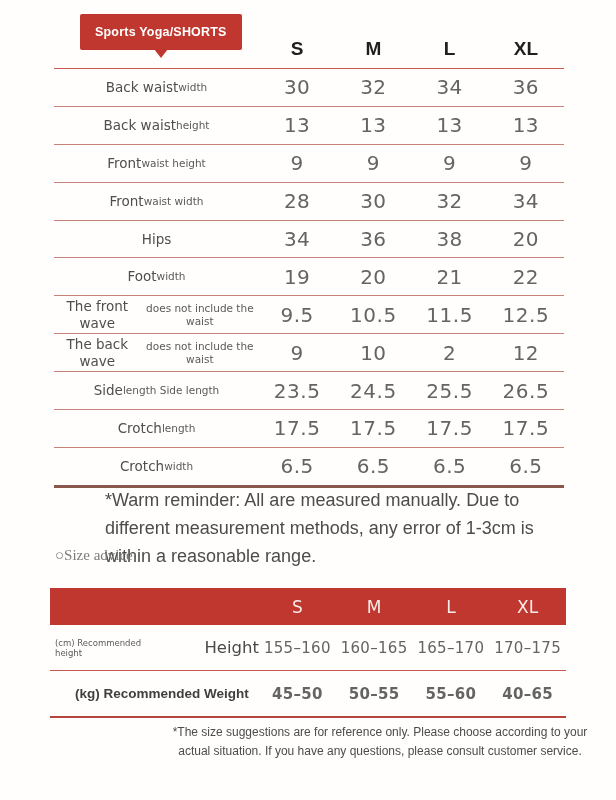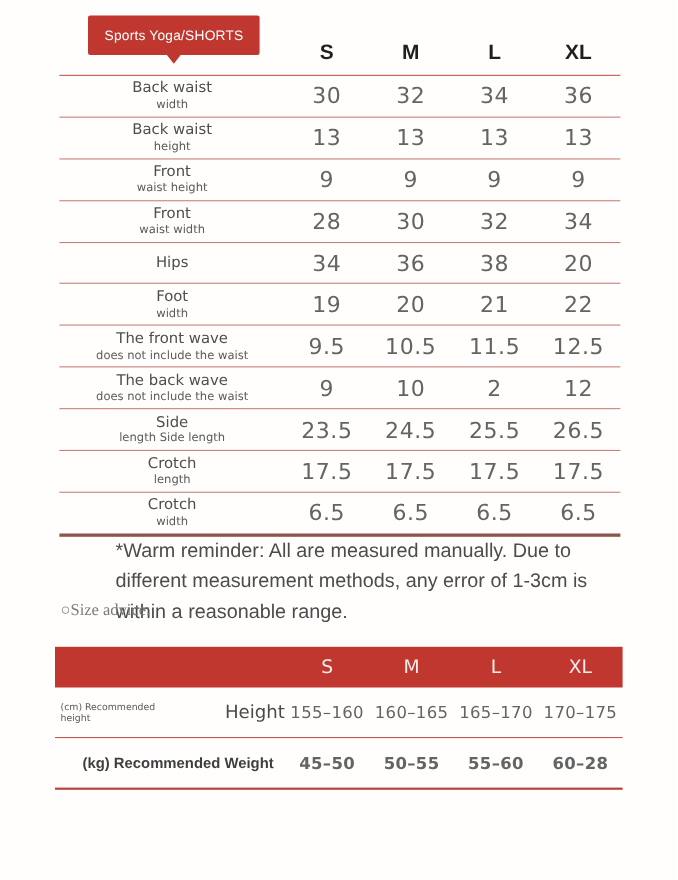--- a/index.html
+++ b/index.html
@@ -1,36 +1,36 @@
 <!DOCTYPE html>
 <html><head>
 <meta charset="utf-8">
 <style>
   html,body{margin:0;padding:0;background:#ffffff;}
   .page{position:relative;width:616px;height:800px;background:#fffefd;overflow:hidden;
         font-family:"DejaVu Sans","Liberation Sans",sans-serif;}
 
   
   .badge{position:absolute;left:80px;top:14px;background:#bf372e;color:#fff;
-         font-family:"Liberation Sans",sans-serif;font-weight:normal;font-size:12.5px;
+         font-family:"Liberation Sans",sans-serif;font-weight:bold;font-size:12.5px;
          padding:11px 15px 11px 15px;border-radius:2px;letter-spacing:.2px;}
   .badge-arrow{position:absolute;left:50%;bottom:-8px;transform:translateX(-50%);
          width:0;height:0;border-left:7px solid transparent;border-right:7px solid transparent;
          border-top:9px solid #bf372e;}
 
   
   .mt{position:absolute;left:54px;top:30px;width:510px;}
   .m-row{display:grid;grid-template-columns:205px repeat(4,1fr);align-items:center;}
   .mt-header{height:38px;}
   .col-h{text-align:center;font-family:"Liberation Sans",sans-serif;font-weight:600;
          font-size:19px;color:#1f1f1f;}
   #mt-rows{border-top:1px solid #c4574f;border-bottom:3px solid #8a574d;}
   #mt-rows .m-row{height:36.9px;}
   #mt-rows .m-row + .m-row{border-top:1px solid #c9827a;}
-  .lbl{display:flex;flex-direction:column;justify-content:center;align-items:center;
+  .lbl{display:flex;justify-content:center;align-items:center;
        text-align:center;color:#4e4e4e;line-height:1.25;}
   .lbl1{font-size:13.5px;}
   .lbl2{font-size:10.5px;color:#5a5a5a;}
   .val{text-align:center;font-size:20px;color:#646464;letter-spacing:.5px;}
 
   
   .reminder{position:absolute;left:105px;top:487px;width:475px;
             font-family:"Liberation Sans",sans-serif;font-size:18px;line-height:1.55;color:#4c4c4c;}
 
   
@@ -205,19 +205,20 @@
           <div class="a-val">155–160</div>
           <div class="a-val">160–165</div>
           <div class="a-val">165–170</div>
           <div class="a-val">170–175</div>
         </div>
         <div class="a-row body-row">
           <div class="a-lbl kg">(kg) Recommended Weight</div>
           <div class="a-val">45–50</div>
           <div class="a-val">50–55</div>
           <div class="a-val">55–60</div>
-          <div class="a-val">60–28</div>
+          <div class="a-val">40–65</div>
         </div>
       </div>
   </div>
 
+  <div class="footer">*The size suggestions are for reference only. Please choose according to your actual situation. If you have any questions, please consult customer service.</div>
 
 </div>
 
 </body></html>

